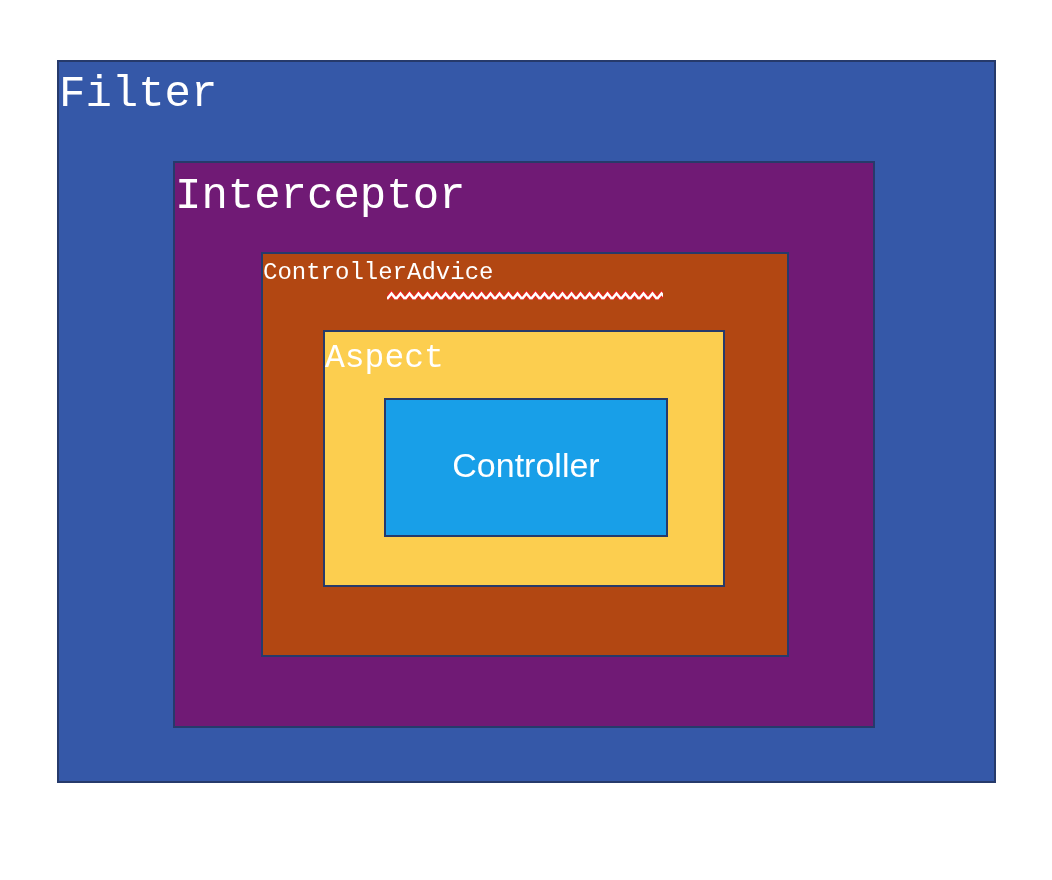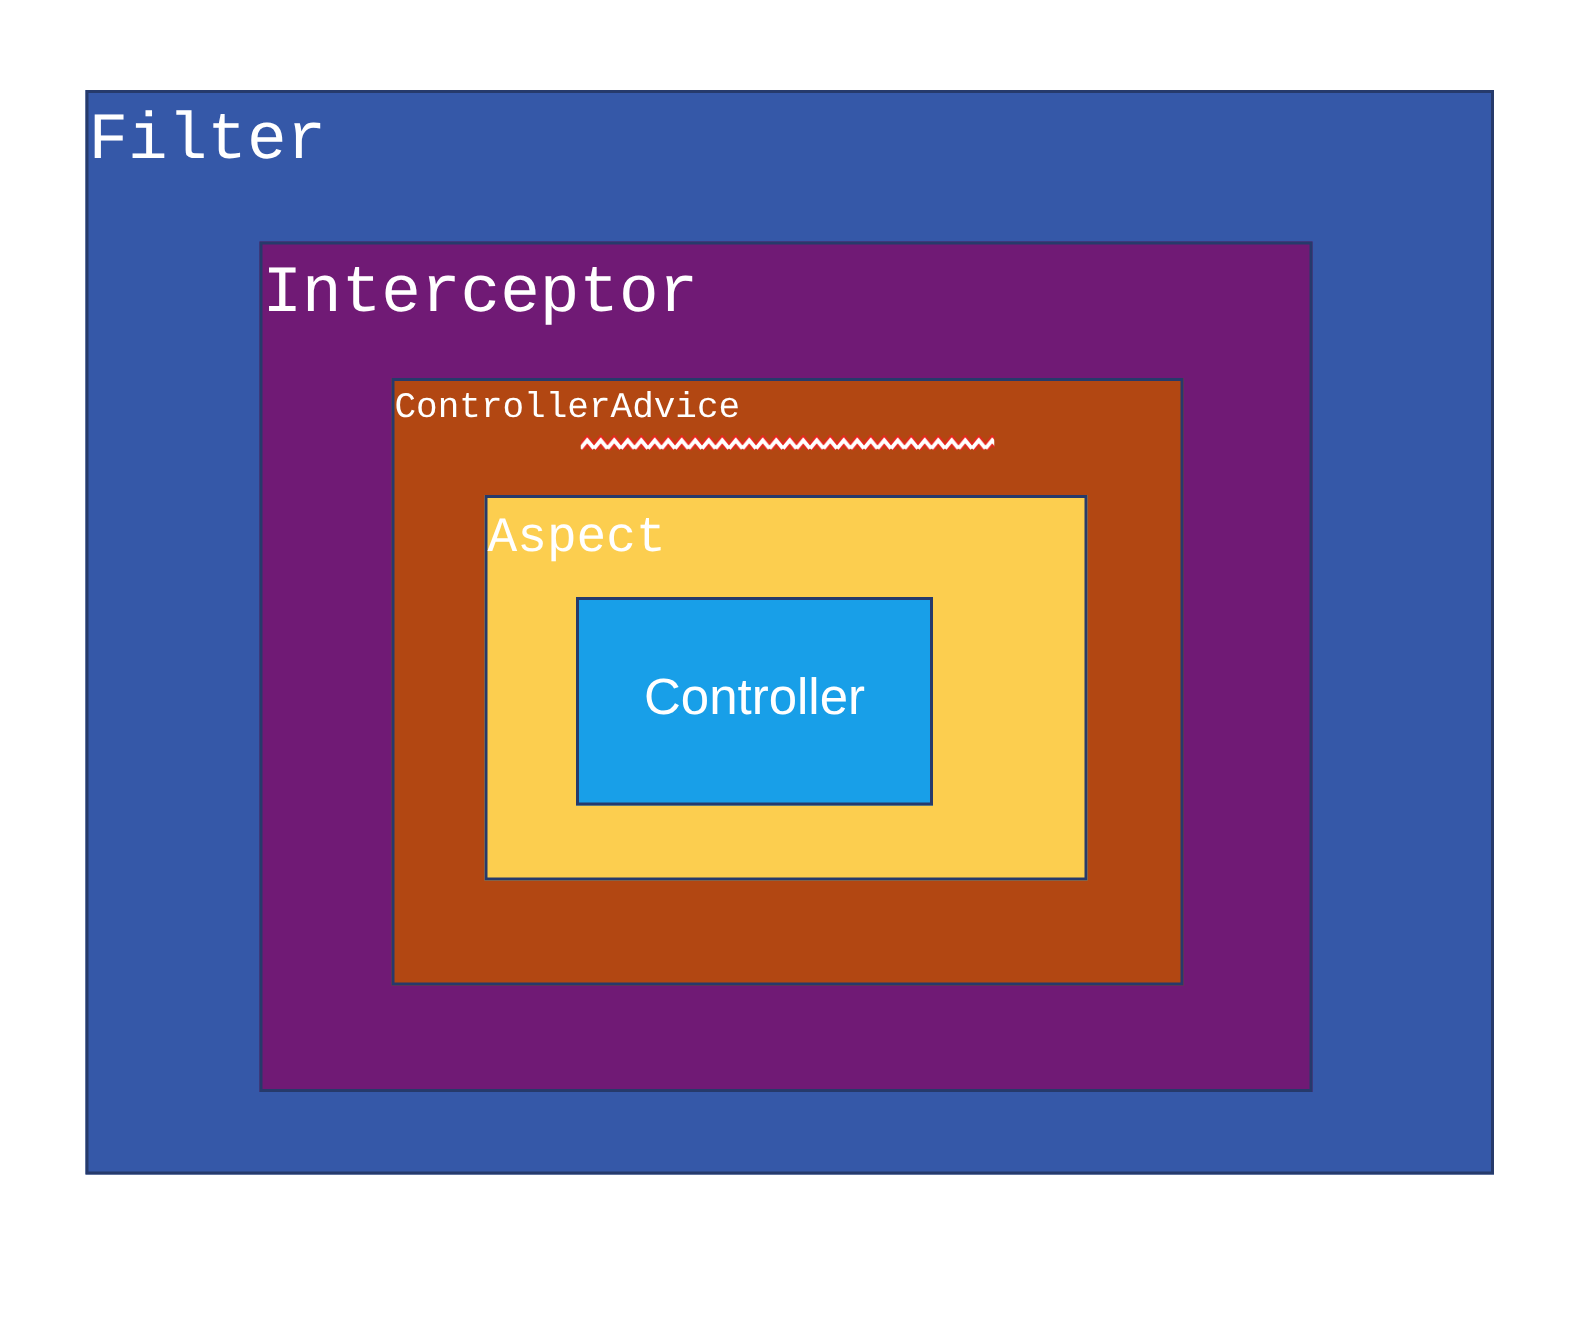--- a/index.html
+++ b/index.html
@@ -61,21 +61,21 @@
 
   
   #box-aspect {
     left: 60px; top: 76px; width: 402px; height: 257px;
     background: #fcce4f;
   }
   #label-aspect { top: 10px; font-size: 33px; }
 
   
   #box-controller {
-    left: 59px; top: 66px; width: 238px; height: 139px;
+    left: 59px; top: 66px; width: 284px; height: 139px;
     background: #189fe8;
     display: flex;
     align-items: center;
     justify-content: center;
     padding-bottom: 5px;
   }
   #label-controller {
     position: static;
     font-size: 34px;
     color: #ffffff;

